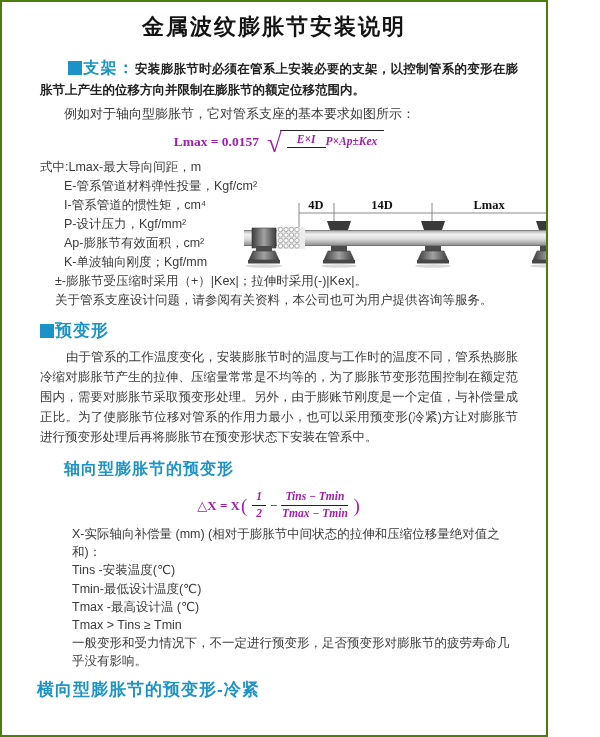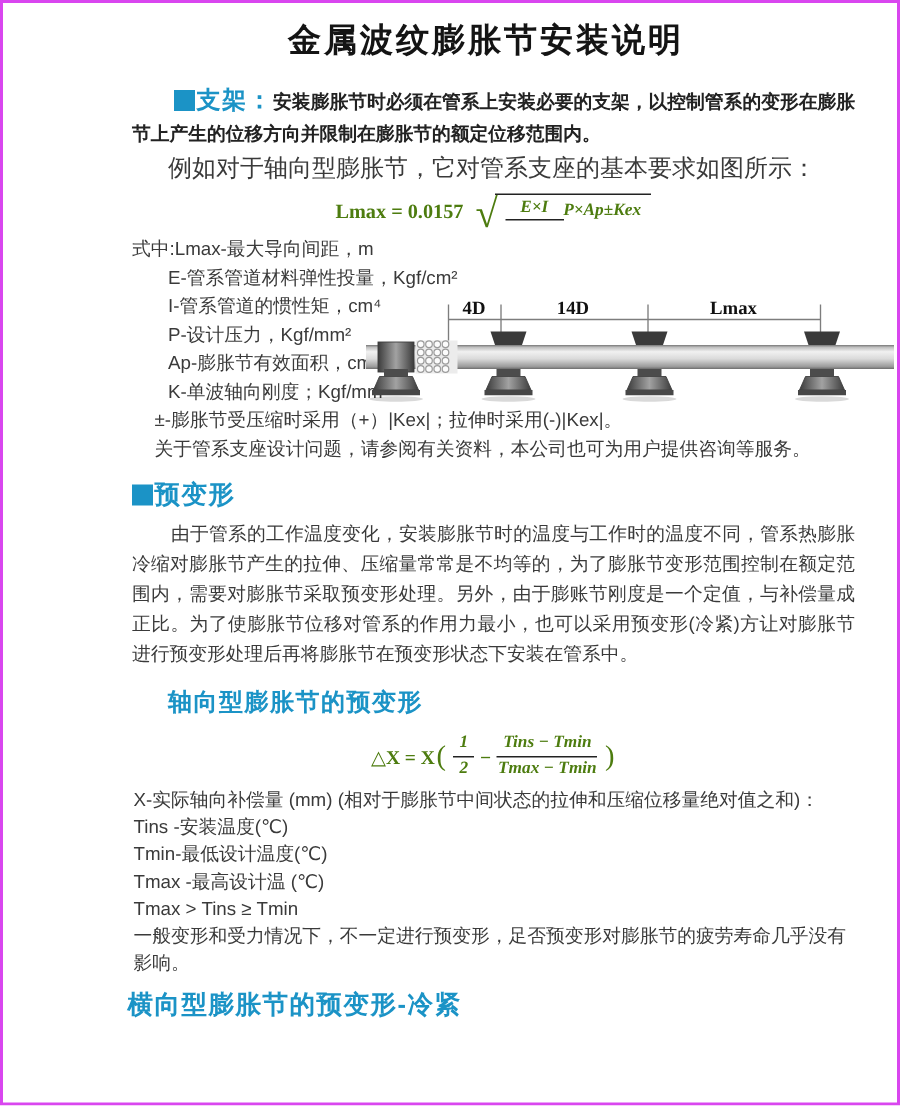--- a/index.html
+++ b/index.html
@@ -1,46 +1,45 @@
 <!DOCTYPE html>
 <html style="--accent: #1b93c6;"><head>
 <meta charset="utf-8">
 <style>
   :root { --accent:#1b93c6; }
   * { box-sizing:border-box; }
   html,body { margin:0; padding:0; background:#fff; }
   .page {
-    position:relative; width:600px; height:737px; overflow:hidden;
-    background:#ffffff; border:2px solid #d946ef;
+    position:relative; width:548px; height:737px; overflow:hidden;
+    background:#ffffff; border:2px solid #4d7c0f;
     font-family:"Liberation Sans","DejaVu Sans",sans-serif;
     color:#3a3a3a;
-    padding-left:48px;
   }
   .page-title {
     margin:10px 0 0; text-align:center; font-size:22px; font-weight:bold;
     color:#141414; letter-spacing:2px;
   }
   .content { padding:0 28px 0 38px; }
 
   
   .lead {
     margin:15px 0 0; font-size:12.5px; line-height:21px; text-align:justify;
     text-indent:28px; font-weight:bold; color:#222;
   }
   .marker {
     display:inline-block; width:14px; height:14px; background:var(--accent);
     vertical-align:-2px; margin-right:1px;
   }
   .sec1-heading { color:var(--accent); font-size:16px; font-weight:bold; letter-spacing:1px; }
-  .example { margin:3px 0 0; font-size:16px; line-height:19px; text-indent:24px; }
+  .example { margin:3px 0 0; font-size:13px; line-height:19px; text-indent:24px; }
 
   
   .formula {
     display:flex; justify-content:center; align-items:center;
-    font-family:"Liberation Serif","DejaVu Serif",serif; color:#4d7c0f;
+    font-family:"Liberation Serif","DejaVu Serif",serif; color:#a21caf;
   }
   .f1 { margin:7px 0 3px; font-weight:bold; font-size:13.5px; }
   .sqrt { display:inline-flex; align-items:flex-start; margin-left:8px; }
   .radical { font-size:27px; line-height:0.9; font-weight:400; transform:translateY(1px); margin-right:-2px; }
   .underroot {
     display:inline-flex; flex-direction:row; align-items:center;
     border-top:1.6px solid #222; padding:1px 7px 0; font-size:11.5px;
     font-style:italic; font-weight:600; line-height:1.25;
   }
   .underroot .num { border-bottom:1.3px solid #222; padding:0 10px 1px; }
@@ -63,21 +62,21 @@
   
   .diagram { position:absolute; left:240px; top:192px; width:356px; height:98px; }
   .dim-label { font-family:"Liberation Serif","DejaVu Serif",serif; font-weight:bold; font-size:12.5px; fill:#111; }
 
   
   .sec2-heading { margin:9px 0 0; font-size:17px; font-weight:bold; color:var(--accent); letter-spacing:1px; }
   .body-para { margin:5px 0 0; font-size:12.5px; line-height:20px; text-align:justify; text-indent:26px; }
   .sub-heading { margin:12px 0 0 24px; font-size:16px; font-weight:bold; color:var(--accent); letter-spacing:1px; }
   .where-para { margin:4px 0 0; font-size:12.5px; line-height:18.5px; text-align:justify; text-indent:24px; }
   .notes { margin-top:1px; font-size:12.5px; }
-  .notes div { line-height:18.2px; margin-left:1px; }
+  .notes div { line-height:18.2px; margin-left:32px; }
   .lat-heading { margin:7px 0 0 -3px; font-size:17px; font-weight:bold; color:var(--accent); letter-spacing:1px; }
 </style>
 </head>
 <body>
 
 <div class="page">
 
   <h1 class="page-title">金属波纹膨胀节安装说明</h1>
 
   <div class="content">

